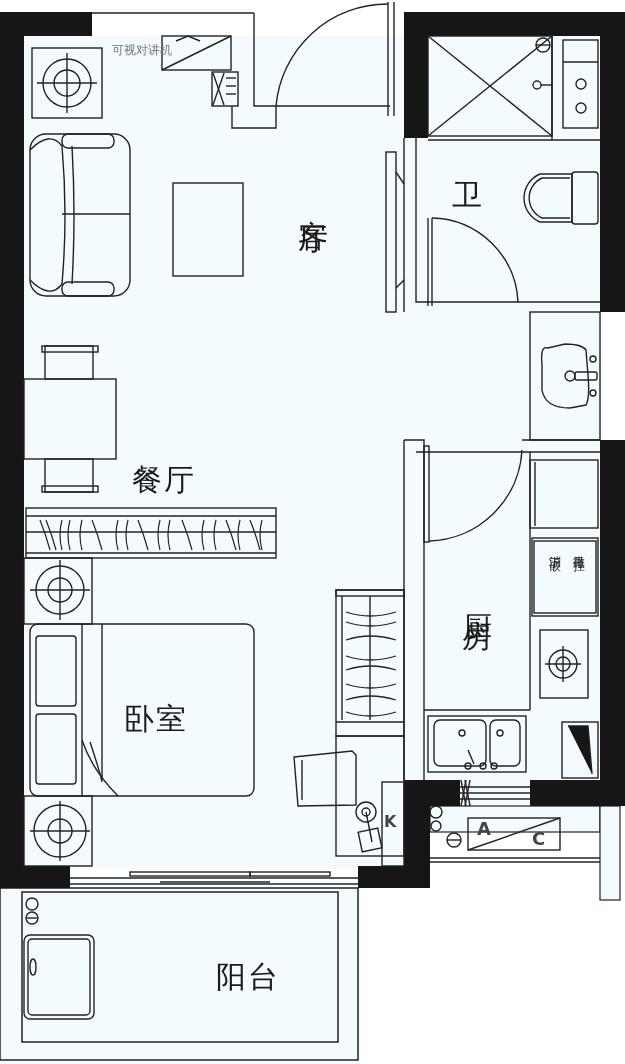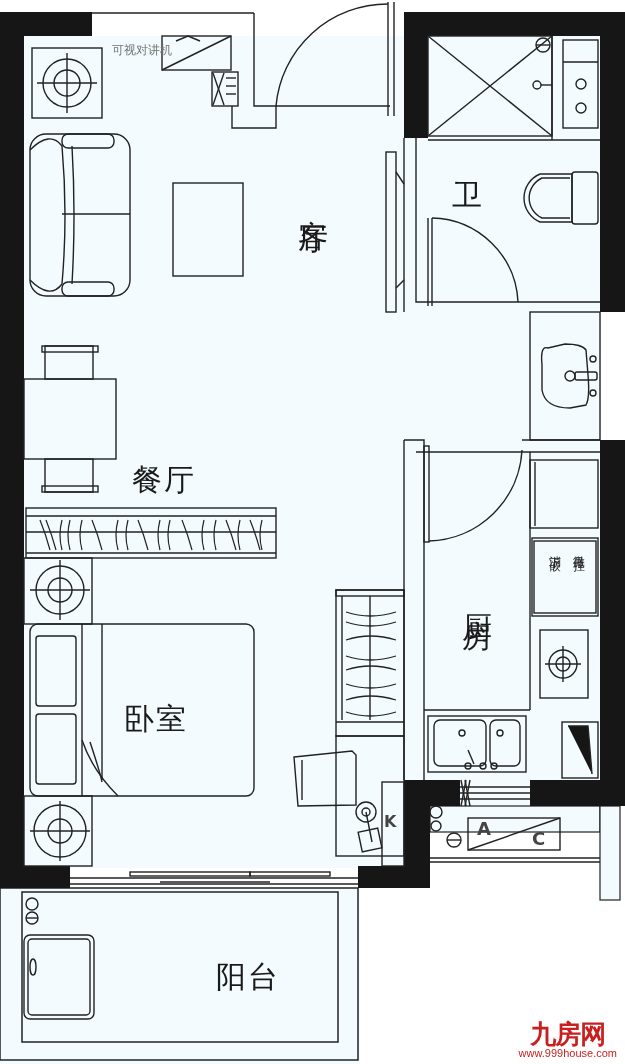--- a/index.html
+++ b/index.html
@@ -266,17 +266,13 @@
 <div class="room-label" style="left:116px;top:704px;margin-left:8px;">卧室</div>
 <div class="room-label" style="left:216px;top:962px;">阳台</div>
 
 <div class="small-label" style="left:112px;top:42px;font-size:12px;">可视对讲机</div>
 <div class="tiny-col" style="left:546px;top:546px;">消下嵌</div>
 <div class="tiny-col" style="left:570px;top:546px;">微吊挂</div>
 <div class="small-label" style="left:477px;top:818px;font-size:18px;font-weight:bold;color:#444;">A</div>
 <div class="small-label" style="left:532px;top:828px;font-size:18px;font-weight:bold;color:#444;">C</div>
 <div class="small-label" style="left:384px;top:812px;font-size:16px;font-weight:bold;color:#444;">K</div>
 
-<div class="logo">
-  <div class="logo-cn">九房网</div>
-  <div class="logo-url">www.999house.com</div>
 </div>
-</div>
 
 </body></html>

